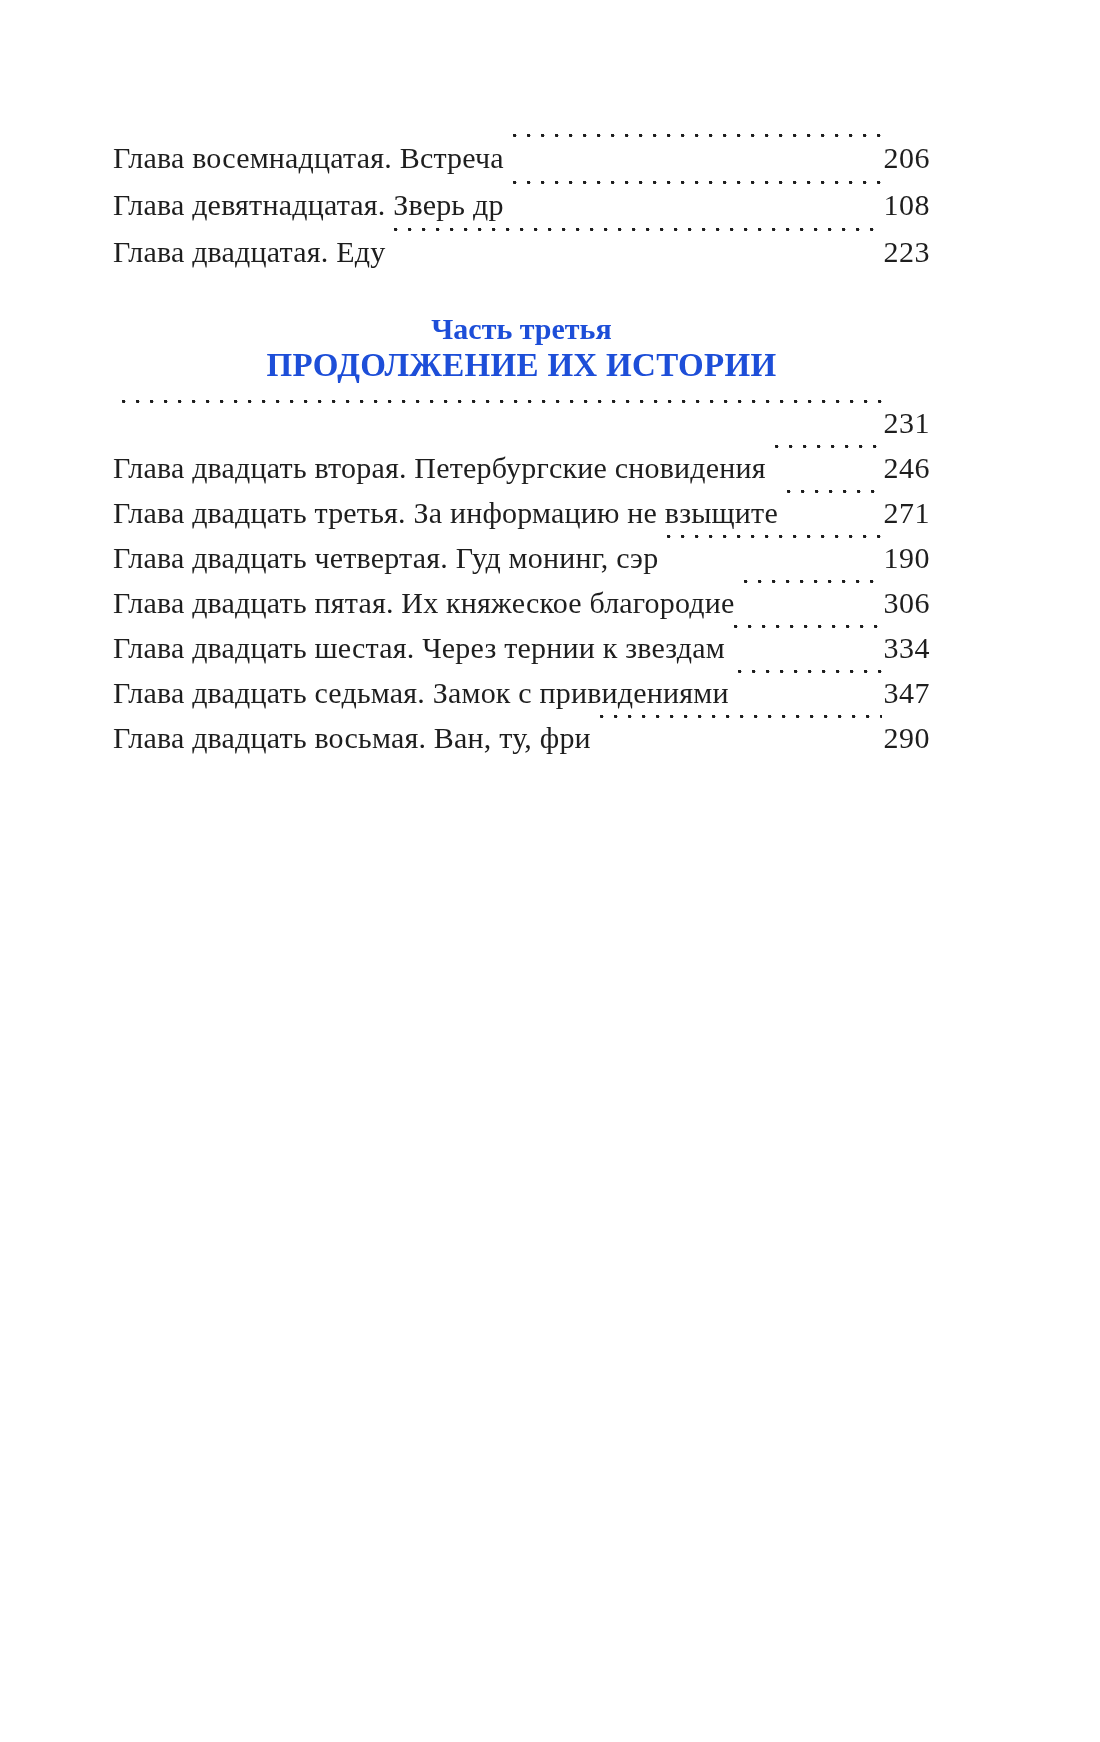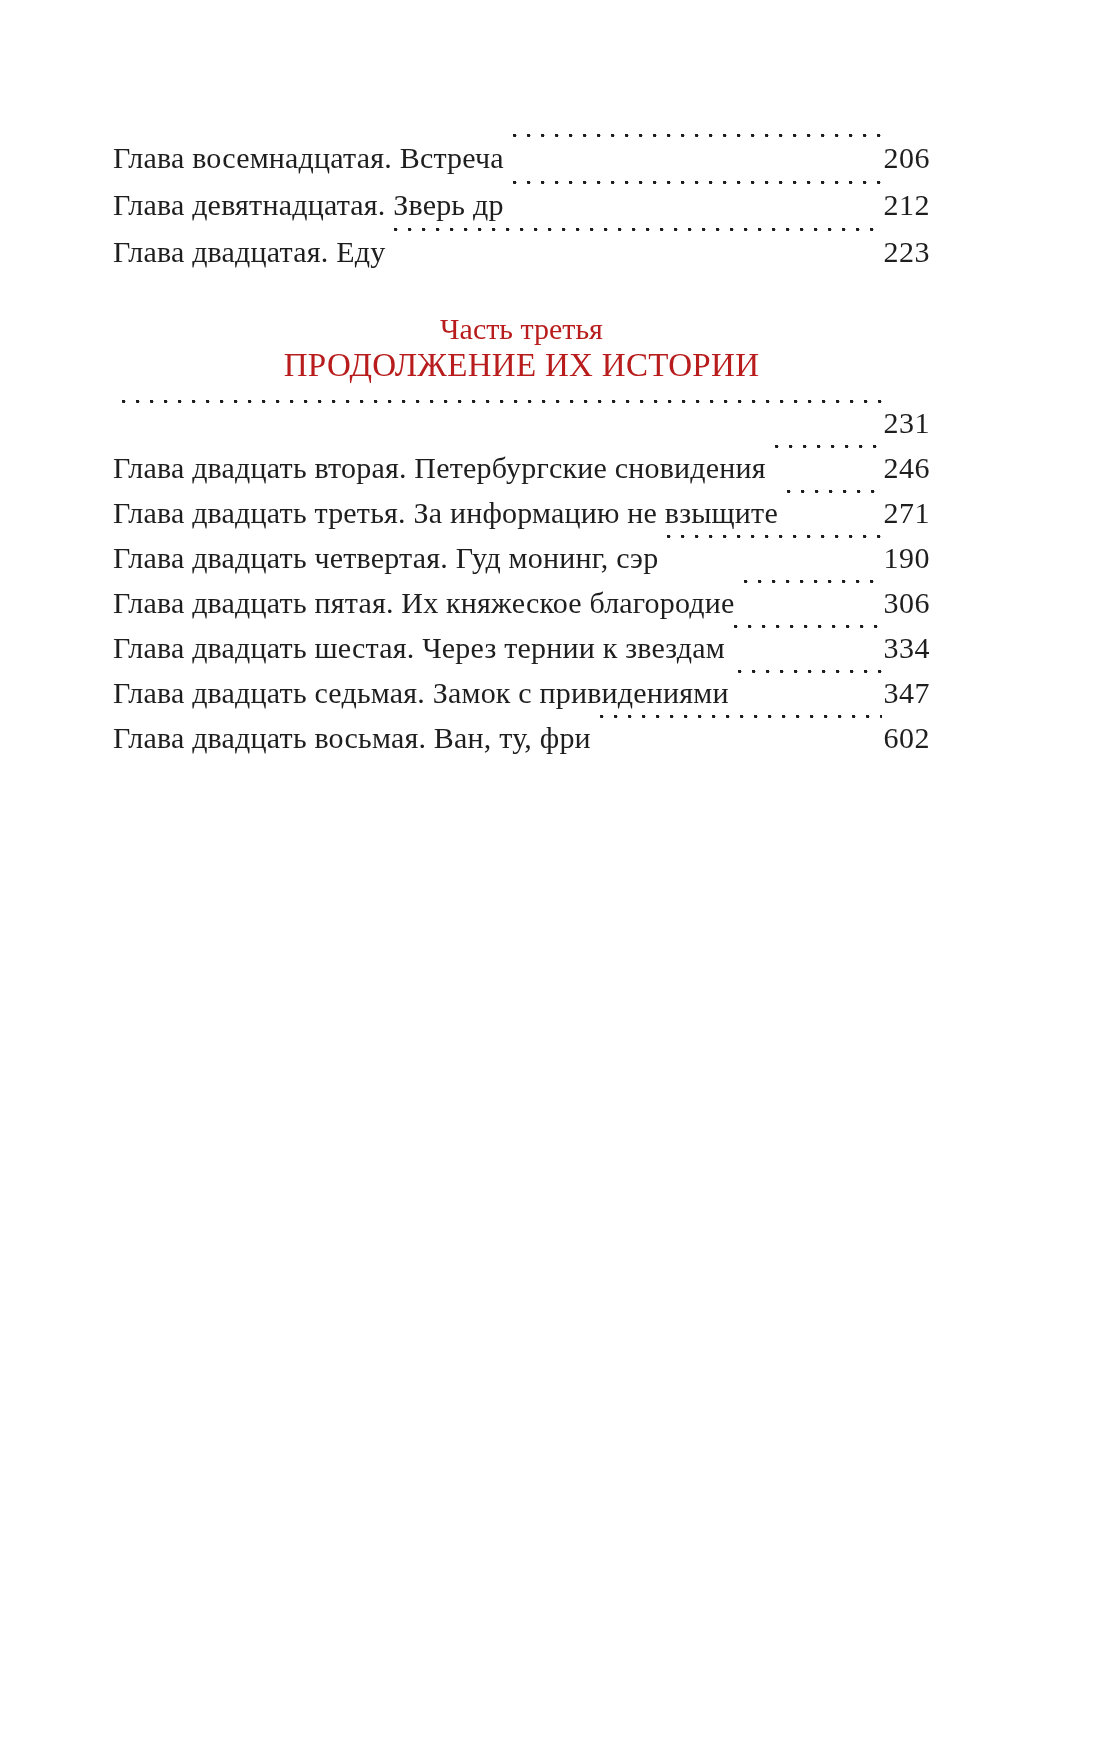--- a/index.html
+++ b/index.html
@@ -43,22 +43,22 @@
     background-repeat: repeat-x;
     background-position: left bottom;
   }
   .toc-page {
     flex: 0 0 auto;
     letter-spacing: 0.5px;
   }
   .part-heading {
     margin-top: 37px;
     text-align: center;
-    color: #b91c1c;
-    font-weight: normal;
+    color: #1d4ed8;
+    font-weight: bold;
   }
   .part-heading-line1 {
     font-size: 30px;
     line-height: 34px;
   }
   .part-heading-line2 {
     font-size: 33px;
     line-height: 38px;
     letter-spacing: 0.3px;
   }
@@ -71,21 +71,21 @@
 
   <div class="toc-section-1">
     <div class="toc-row">
       <span class="toc-title">Глава восемнадцатая. Встреча</span>
       <span class="toc-leader"></span>
       <span class="toc-page">206</span>
     </div>
     <div class="toc-row">
       <span class="toc-title">Глава девятнадцатая. Зверь др</span>
       <span class="toc-leader"></span>
-      <span class="toc-page">212</span>
+      <span class="toc-page">108</span>
     </div>
     <div class="toc-row">
       <span class="toc-title">Глава двадцатая. Еду</span>
       <span class="toc-leader"></span>
       <span class="toc-page">223</span>
     </div>
   </div>
 
   <div class="part-heading">
     <div class="part-heading-line1">Часть третья</div>
@@ -123,17 +123,17 @@
       <span class="toc-page">334</span>
     </div>
     <div class="toc-row">
       <span class="toc-title">Глава двадцать седьмая. Замок с привидениями</span>
       <span class="toc-leader"></span>
       <span class="toc-page">347</span>
     </div>
     <div class="toc-row">
       <span class="toc-title">Глава двадцать восьмая. Ван, ту, фри</span>
       <span class="toc-leader"></span>
-      <span class="toc-page">602</span>
+      <span class="toc-page">290</span>
     </div>
   </div>
 
 </div>
 
 </body></html>

